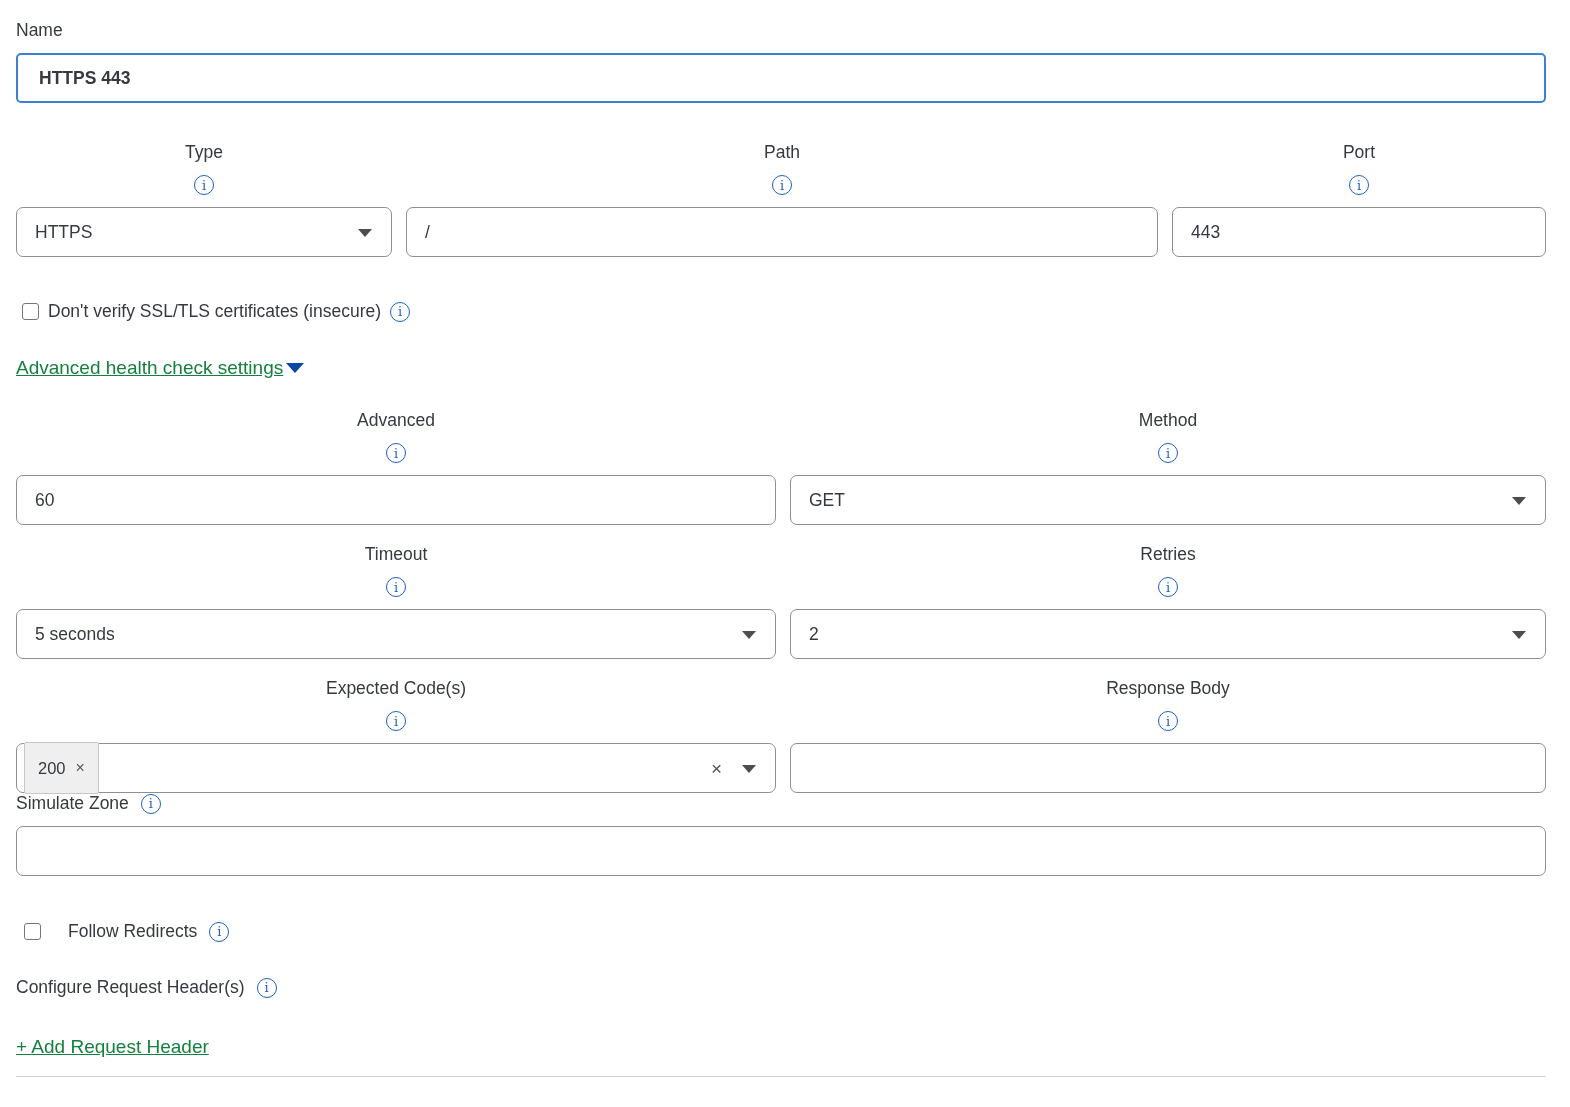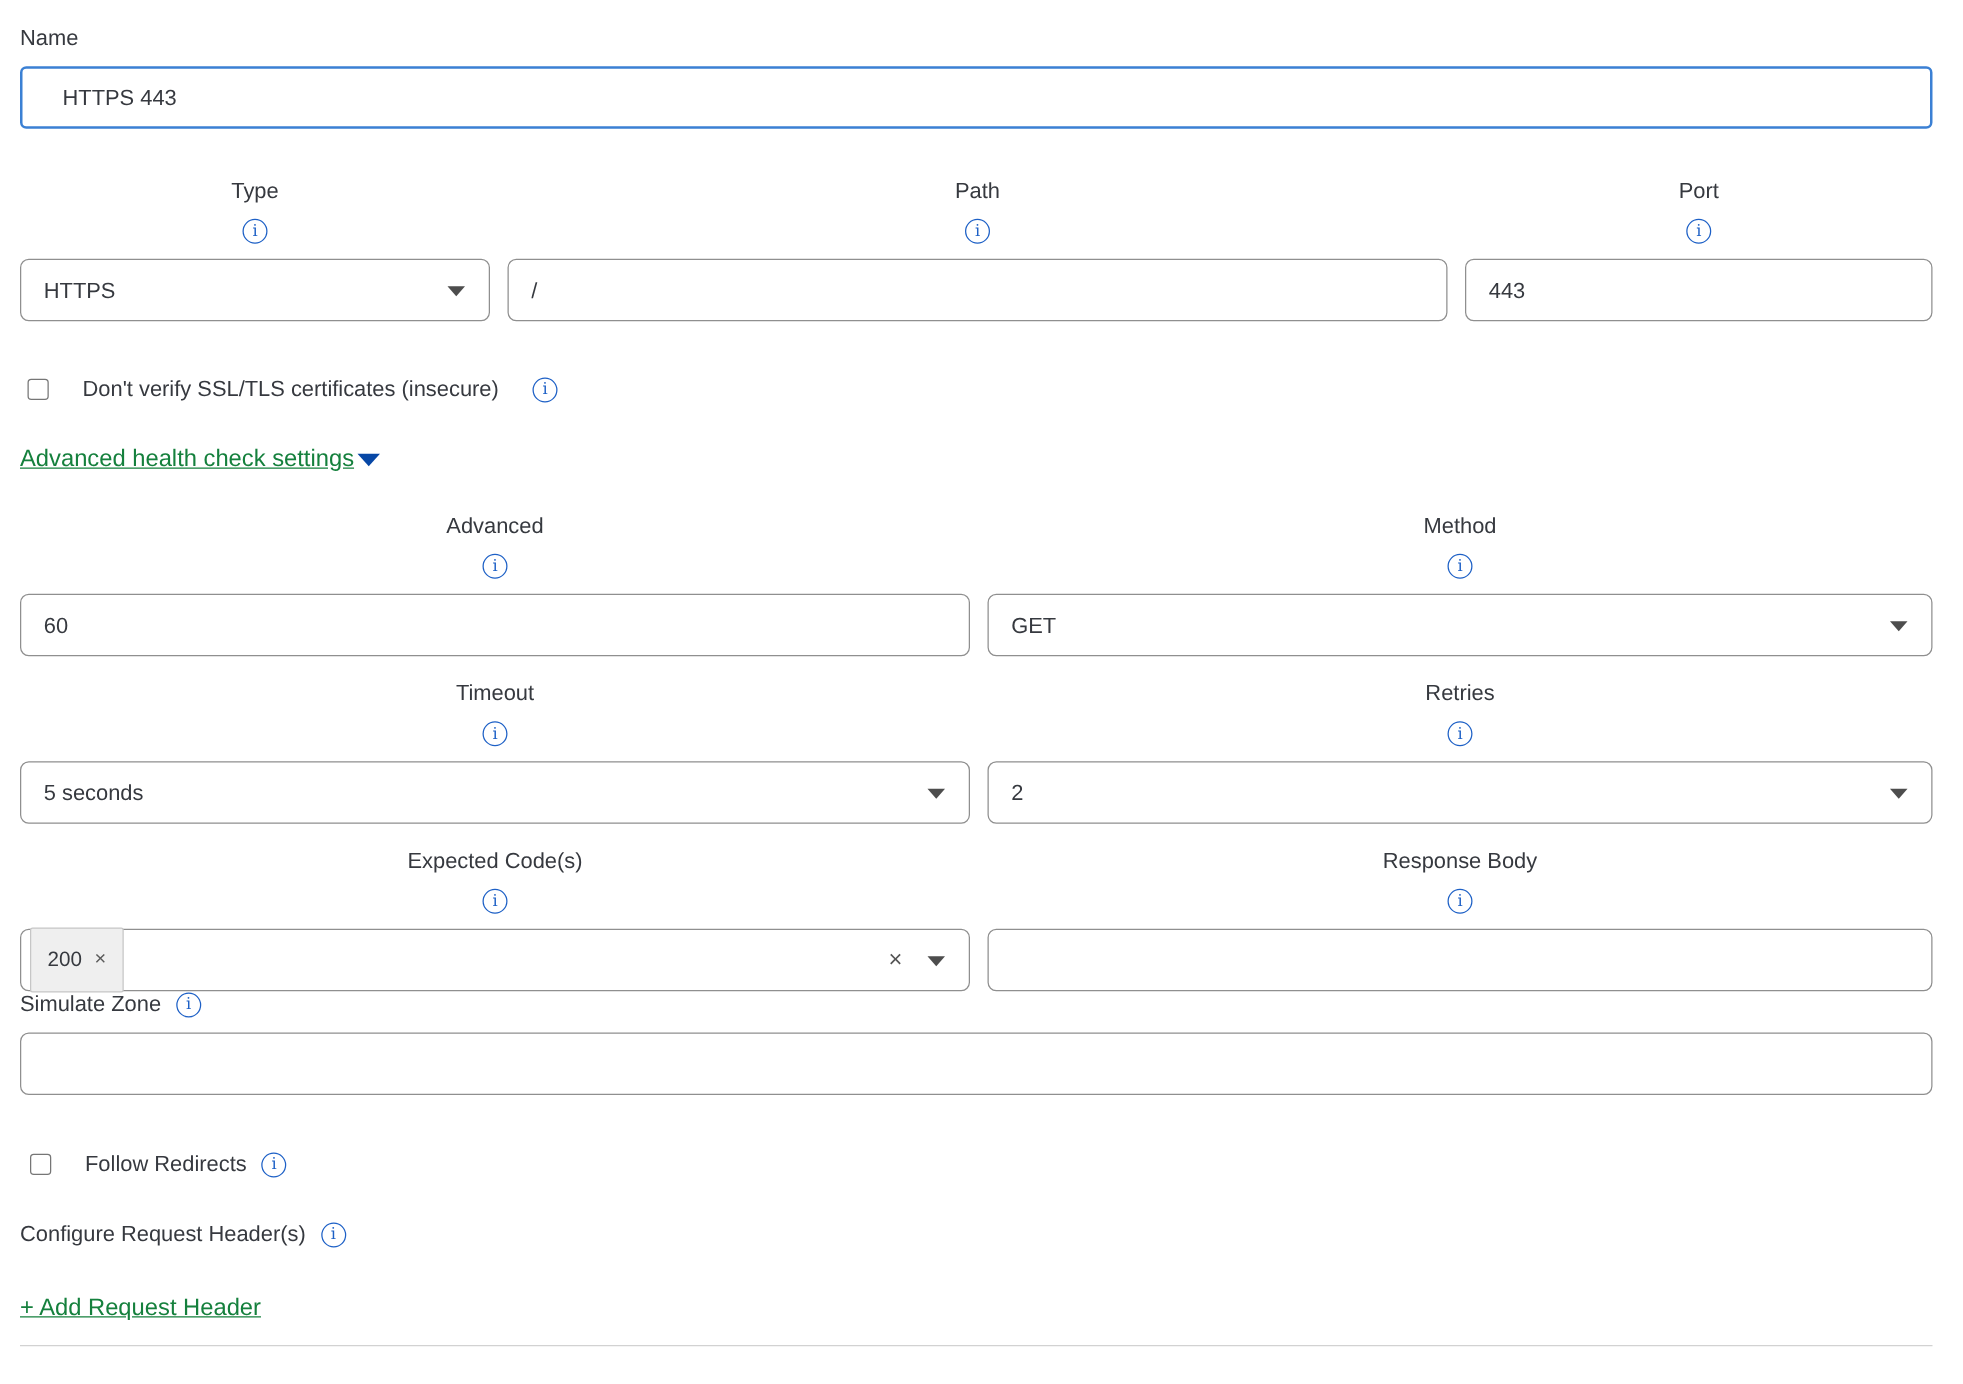--- a/index.html
+++ b/index.html
@@ -25,21 +25,21 @@
     user-select: none;
   }
   .text-input, .select-box, .multiselect {
     width: 100%; height: 50px;
     border: 1px solid #8f8f8f; border-radius: 7px;
     background: #fff; color: #36393f;
     font-family: "Liberation Sans", sans-serif;
     font-size: 17.5px; padding: 0 18px;
     outline: none;
   }
-  .text-input.focused { border: 2px solid #3b80d4; padding: 0 32px; border-radius: 5px; }
+  .text-input.focused { border: 2px solid #3b80d4; padding: 0 21px; border-radius: 5px; font-weight: bold; }
   .select-box, .multiselect {
     display: flex; align-items: center; position: relative;
     padding-right: 44px; cursor: pointer;
   }
   .caret-down {
     position: absolute; right: 19px; top: 50%; margin-top: -3px;
     width: 0; height: 0;
     border-left: 7px solid transparent; border-right: 7px solid transparent;
     border-top: 8px solid #4d4d4d;
   }
@@ -59,21 +59,21 @@
   .row-tpp { display: flex; gap: 14px; margin-top: 39px; }
   .col-type { width: 376px; flex: 0 0 auto; }
   .col-path { flex: 1 1 auto; }
   .col-port { width: 374px; flex: 0 0 auto; }
   .row-tpp .label-row, .grid2 .label-row { margin-bottom: 12px; flex-direction: column; }
 
   .field-name .label-row { gap: 0; }
   .field-name input { margin-top: 12px; }
 
   .checkbox-row {
-    display: flex; align-items: center; gap: 27px;
+    display: flex; align-items: center; gap: 9px;
     font-size: 17.5px;
   }
   .checkbox-row .info-icon { margin-left: 0; }
   .cb {
     width: 17px; height: 17px; flex: 0 0 auto;
     border: 1.5px solid #767676; border-radius: 3px; background: #fff;
     cursor: pointer;
   }
   .row-insecure { margin-top: 44px; margin-left: 6px; }
   .row-follow { margin-top: 45px; margin-left: 8px; gap: 27px; }

